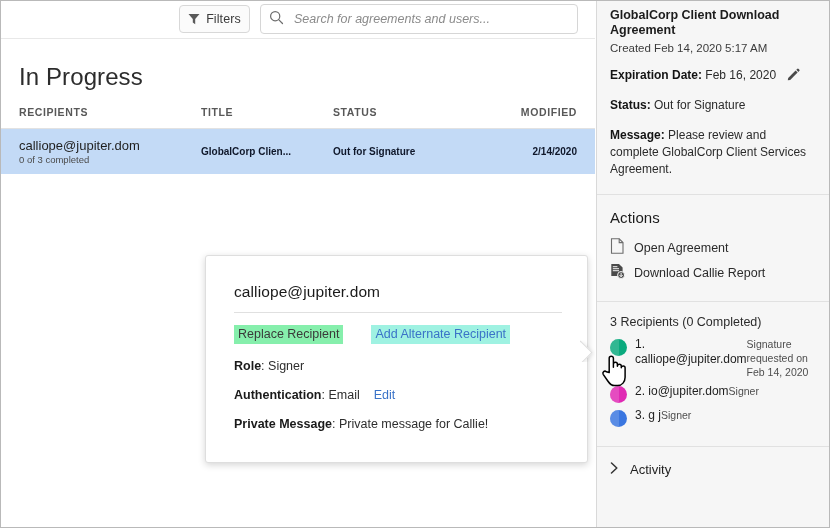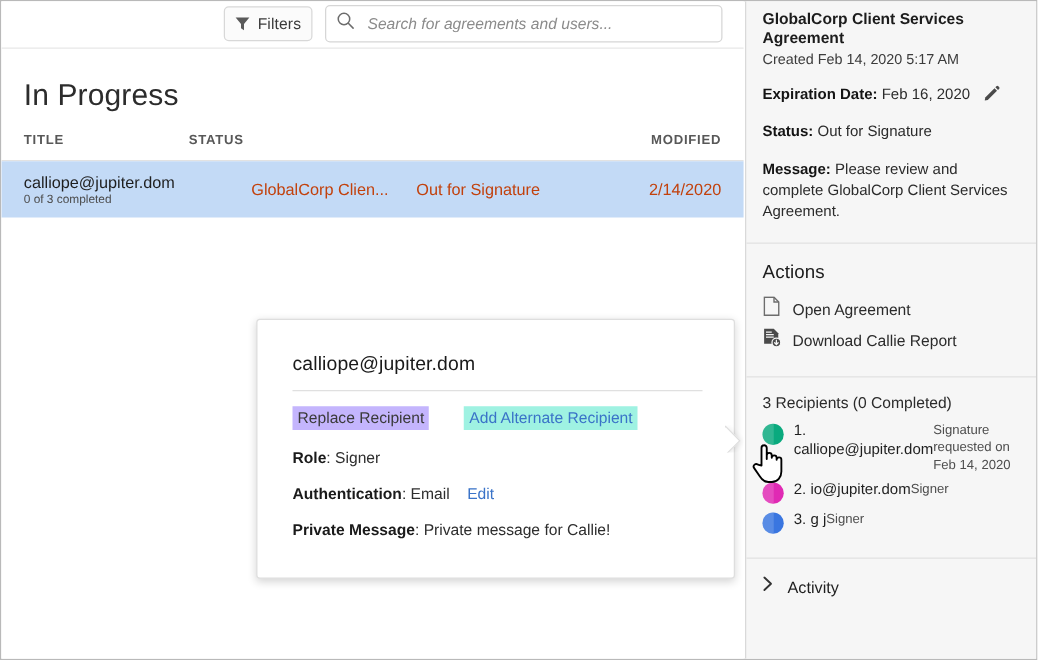--- a/index.html
+++ b/index.html
@@ -139,22 +139,23 @@
     font-size: 13px;
     color: #1f1f1f;
     line-height: 15px;
   }
   .cell-recipient-sub {
     font-size: 9.5px;
     color: #4b4b4b;
     line-height: 13px;
   }
   .cell-text {
-    font-size: 13px;
-    color: #c2410c;
+    font-size: 10px;
+    color: #0f172a;
+    font-weight: bold;
   }
   .cell-text.right { text-align: right; }
 
   
   #recipient-popup {
     position: absolute;
     left: 204px; top: 254px;
     width: 383px;
     height: 208px;
     background: #ffffff;
@@ -200,21 +201,21 @@
     left: 28px; top: 69px;
     display: flex;
     align-items: center;
   }
   .hl-link {
     font-size: 12.5px;
     padding: 2px 4px 3px 4px;
     cursor: pointer;
     white-space: nowrap;
   }
-  .hl-yellow { background: #c4b5fd; color: #3a3a3a; }
+  .hl-yellow { background: #86efac; color: #3a3a3a; }
   .hl-cyan   { background: #9ff2e2; color: #3a73c8; margin-left: 28px; }
 
   .popup-line {
     position: absolute;
     left: 28px;
     font-size: 12.5px;
     color: #2e2e2e;
     white-space: nowrap;
   }
   .popup-line .k { font-weight: 700; color: #1a1a1a; }
@@ -372,20 +373,21 @@
         </span>
         <input id="search-input" type="text" placeholder="Search for agreements and users..." style="">
       </div>
     </div>
 
     <div id="page-title">In Progress</div>
 
     <div id="agreement-table">
 
       <div class="tbl-head">
+        <div class="th col-recipients">RECIPIENTS</div>
         <div class="th col-title">TITLE</div>
         <div class="th col-status">STATUS</div>
         <div class="th col-modified">MODIFIED</div>
       </div>
 
       <div class="tbl-row selected">
         <div class="col-recipients">
           <div class="cell-recipient-main">calliope@jupiter.dom</div>
           <div class="cell-recipient-sub">0 of 3 completed</div>
         </div>
@@ -418,21 +420,21 @@
       <div class="popup-line" id="line-auth">
         <span class="k">Authentication</span><span>: </span><span>Email</span><span class="edit-link">Edit</span>
       </div>
     </div>
 
   </div>
 
   <div id="right-panel">
 
     <div class="rp-section">
-      <div id="rp-agreement-title">GlobalCorp Client Services Agreement</div>
+      <div id="rp-agreement-title">GlobalCorp Client Download Agreement</div>
       <div id="rp-created">Created Feb 14, 2020 5:17 AM</div>
 
       <div class="rp-field">
         <span class="k">Expiration Date:</span>
         <span>Feb 16, 2020</span>
         <span class="pencil-glyph">
           <svg viewBox="0 0 13 13" aria-hidden="true">
             <path d="M1.2 9.9 L8.6 2.5 L10.6 4.5 L3.2 11.9 L0.8 12.3 Z" fill="#4a4a4a"></path>
             <path d="M9.3 1.8 L10.1 1.0 a1.1 1.1 0 0 1 1.6 0 l0.5 0.5 a1.1 1.1 0 0 1 0 1.6 l-0.8 0.8 Z" fill="#4a4a4a"></path>
           </svg>

